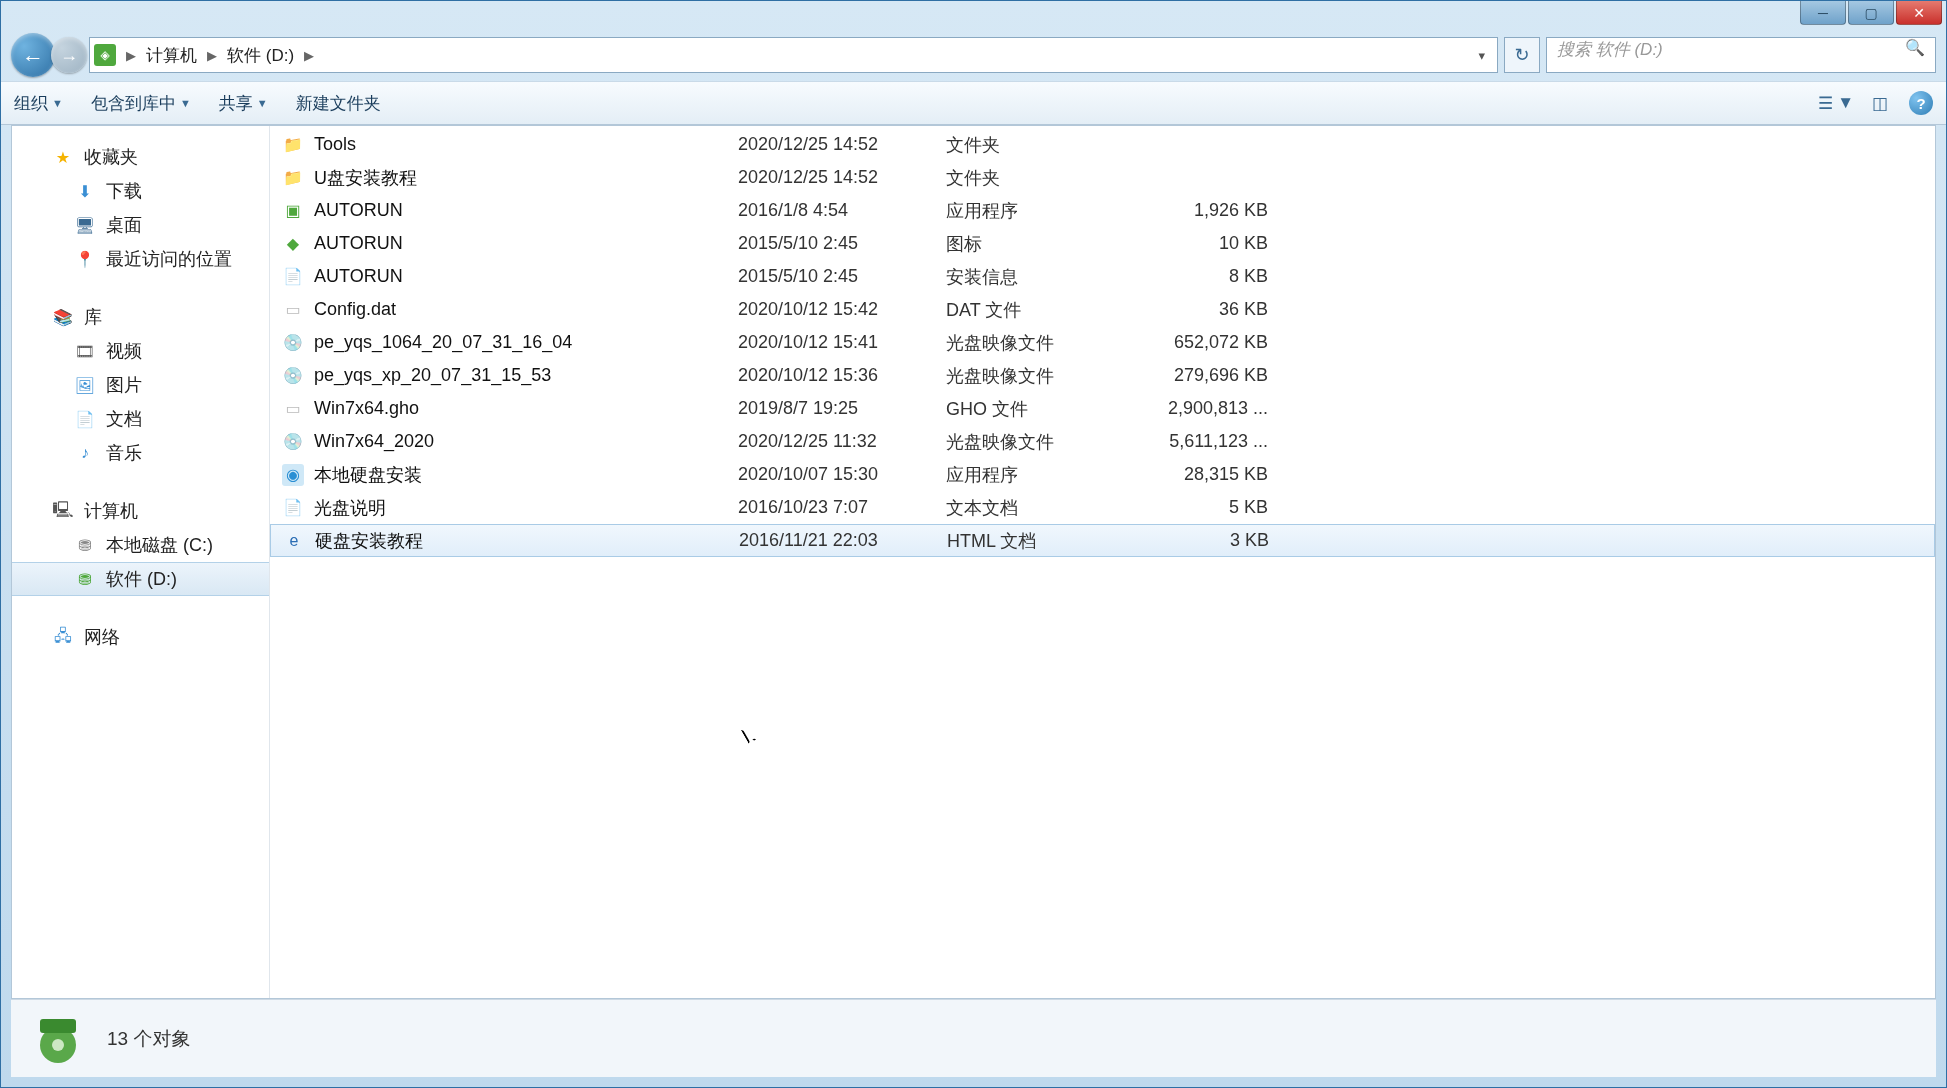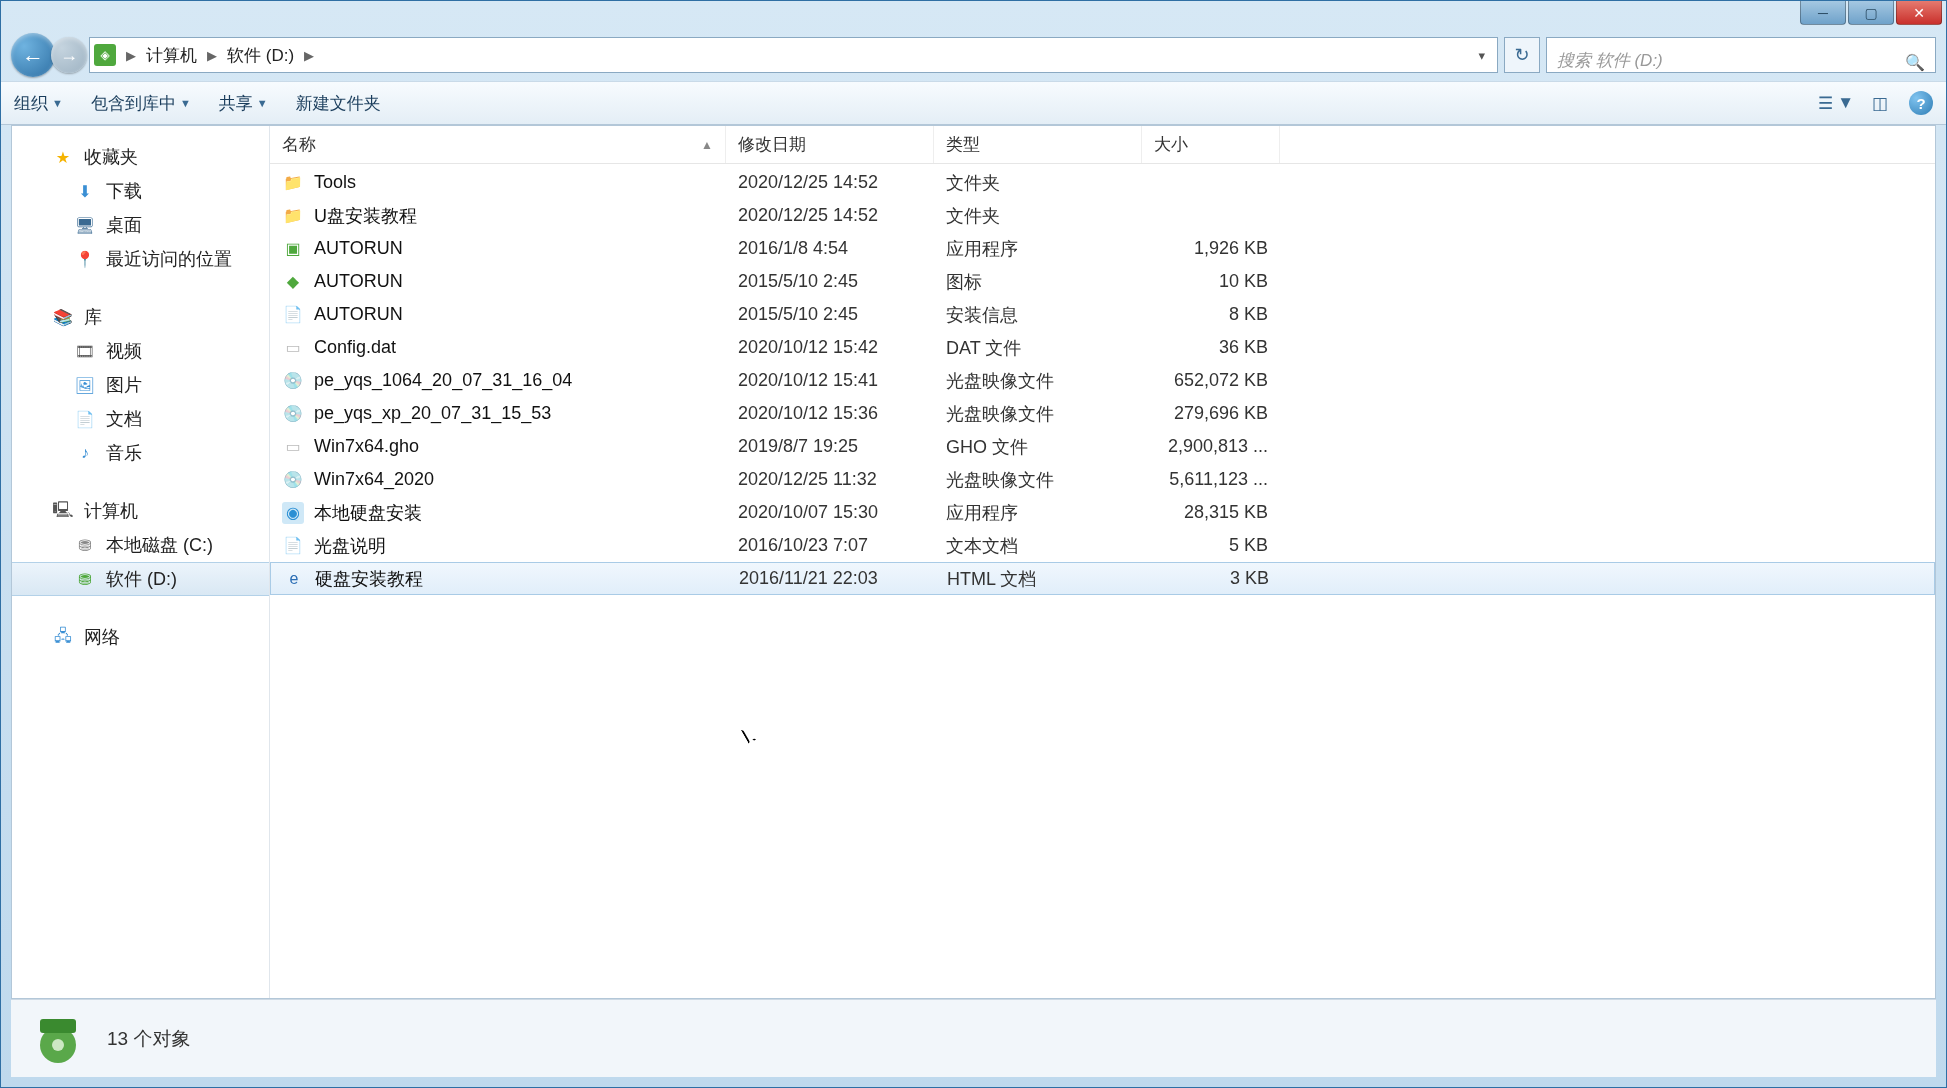--- a/index.html
+++ b/index.html
@@ -71,21 +71,21 @@
 .breadcrumb { display: flex; align-items: center; font-size: 17px; color: #222; }
 .bc-sep { color: #666; margin: 0 6px; font-size: 13px;}
 .bc-item { padding: 2px 4px; }
 .addr-dd { margin-left: auto; color: #555; padding: 0 8px; font-size: 13px;}
 .refresh-btn {
   width: 36px; height: 36px; border: 1px solid #8aa9c2; background: #eef5fb;
   display:flex;align-items:center;justify-content:center; color:#3a6a92; font-size:18px;
 }
 .search-box {
   width: 390px; height: 36px; background: #fff; border: 1px solid #8aa9c2;
-  display:flex; align-items:flex-end; padding: 0 10px; color:#999; font-style:italic; font-size:17px;
+  display:flex; align-items:flex-start; padding: 0 10px; color:#999; font-style:italic; font-size:17px;
   justify-content: space-between;
 }
 .search-box .mag { font-style: normal; color:#5b88ab; font-size:16px;}
 
 
 .toolbar {
   height: 44px;
   background: linear-gradient(to bottom, #f7fbfe, #e4eef6);
   border-top: 1px solid #c9dae8;
   border-bottom: 1px solid #b3c7d8;
@@ -313,35 +313,20 @@
 
       <div class="nav-group">
         <div class="nav-head">
           <span class="nv-icon net-ic">🖧</span>
           <span>网络</span>
         </div>
       </div>
     </div>
 
     <div class="file-area">
-      <div class="col-headers">
-        <div class="col-name">
-          <span>名称</span>
-          <span class="sort">▲</span>
-        </div>
-        <div class="col-date">
-          <span>修改日期</span>
-        </div>
-        <div class="col-type">
-          <span>类型</span>
-        </div>
-        <div class="col-size">
-          <span>大小</span>
-        </div>
-      </div>
       <div class="file-rows" id="file-rows">
           <div class="file-row">
             <div class="fr-name">
               <span class="file-icon folder-ic">📁</span>
               <span>Tools</span>
             </div>
             <div class="fr-date">2020/12/25 14:52</div>
             <div class="fr-type">文件夹</div>
             <div class="fr-size"></div>
           </div>

